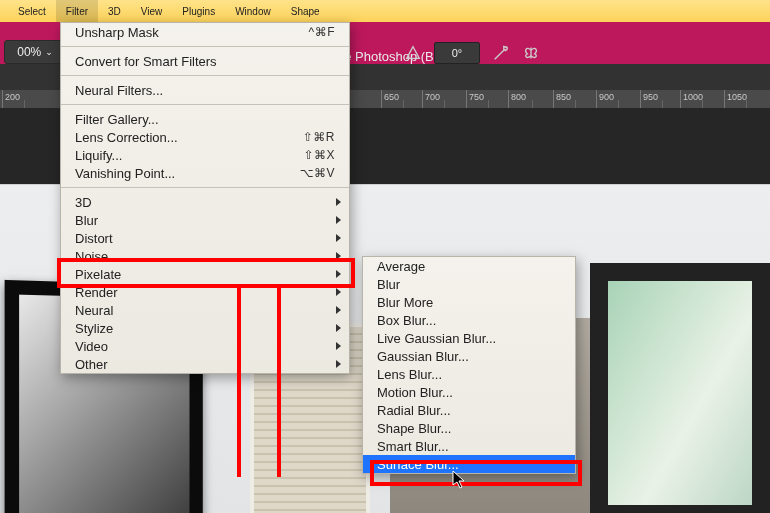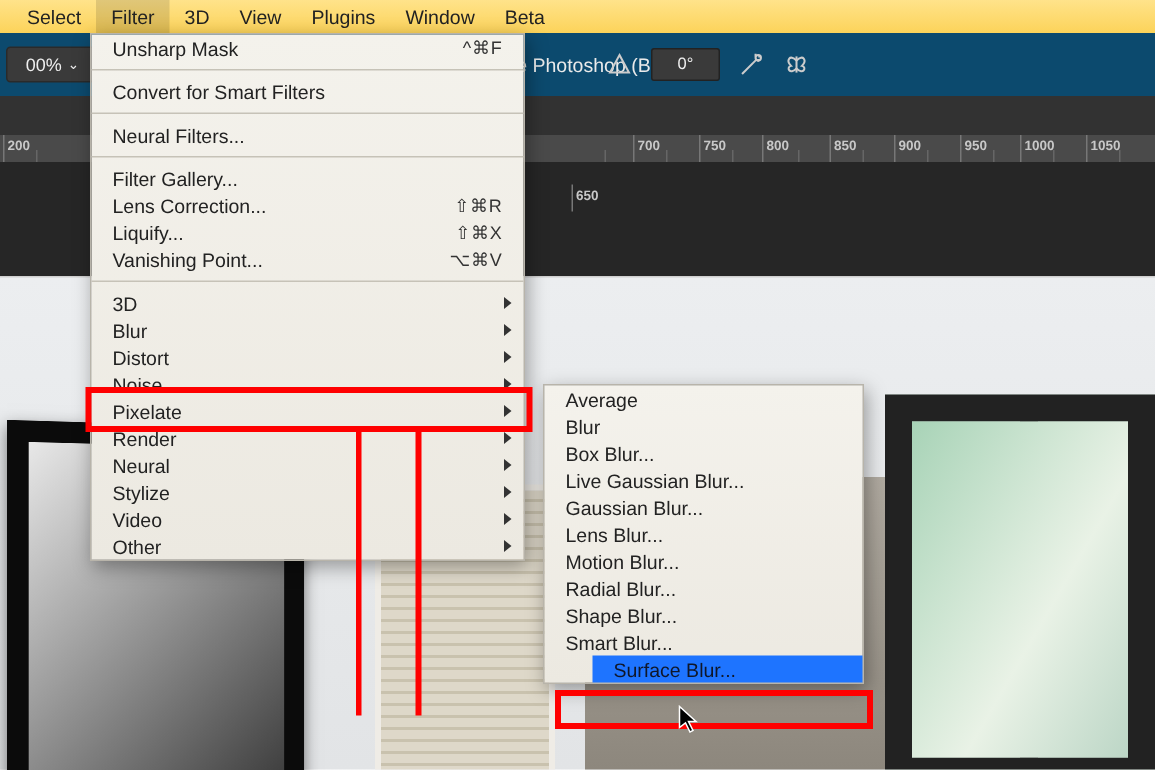--- a/index.html
+++ b/index.html
@@ -6,32 +6,32 @@
   html, body { width: 770px; height: 513px; overflow: hidden; }
   body { background: #fff; }
 
   
   .menubar {
     height: 22px;
     background: linear-gradient(#ffe38a, #fcd35a);
     display: flex;
     align-items: center;
     padding: 0 8px;
-    font-size: 13px;
+    font-size: 10px;
     color: #222;
   }
   .menubar .mb-item { padding: 0 10px; height: 100%; display: flex; align-items: center; }
   .menubar .mb-item.active { background: rgba(0,0,0,0.12); }
 
   
   .toolbar {
     height: 42px;
-    background: #0c4a6e;
+    background: #be185d;
     display: flex;
-    align-items: center;
+    align-items: flex-end;
     color: #ddd;
     font-size: 12px;
     position: relative;
   }
   .zoom-box {
     width: 62px; height:24px;
     background:#3a3a3a; border:1px solid #2a2a2a; border-radius:3px;
     margin-left:4px;
     display:flex; align-items:center; justify-content:center;
     color:#eee;
@@ -43,21 +43,21 @@
   .rot-box { width:46px; height:22px; background:#3a3a3a; border:1px solid #222; border-radius:2px;
              display:flex;align-items:center;justify-content:center; color:#eee; font-size:11px;}
   .icon-sm { width:18px; height:18px; display:inline-block; }
   .icon-sm svg { width:100%; height:100%; stroke:#ccc; fill:none; stroke-width:1.5;}
 
   
   .subbar { height:26px; background:#323232; }
 
   
   .rulerbar { height:18px; background:#4a4a4a; position:relative; font-size:9px; color:#c8c8c8;}
-  .rulerbar .tick { position:absolute; top:0; height:100%; border-left:1px solid #777; padding-left:2px;font-weight:bold;}
+  .rulerbar .tick { position:absolute; top:0; height:100%; border-left:1px solid #777; padding-left:2px;}
   .rulerbar .tick.short { height:8px; border-left:1px solid #666; top:10px;}
   .rulerbar .tick-label{ position:absolute; top:2px; }
 
   
   .darkgap { height:76px; background:#262626; }
 
   
   .canvas-area { position:absolute; left:0; right:0; top:184px; bottom:0;
                  background:linear-gradient(#eceef0,#e2e4e6);
                  overflow:hidden;}
@@ -98,38 +98,38 @@
   .menu-row.with-sub::after{
     content:""; position:absolute; right:8px; top:50%; transform:translateY(-50%);
     border-left:5px solid #333; border-top:4px solid transparent; border-bottom:4px solid transparent;
   }
   .menu-row .short { font-size:12px; color:#333; letter-spacing:.5px;}
   .menu-sep { height:1px; background:#c6c2b7; margin:5px 0;}
   .red-box{ position:absolute; border:4px solid #ff0000; pointer-events:none; z-index:80;}
 
   
   .blur-menu { left:362px; top:256px; width:214px; }
-  .menu-row.selected { background:#1e74ff; color:#0f172a;margin-left:32px; }
+  .menu-row.selected { background:#1e74ff; color:#ffffff; }
   .menu-row.selected::after{border-left-color:#fff;}
 
   .cursor { position:absolute; z-index:120; width:14px; height:20px; }
   .cursor svg{width:100%;height:100%;}
 
 </style>
 </head>
 <body>
 
 <div class="menubar">
     <div class="mb-item">Select</div>
     <div class="mb-item active">Filter</div>
     <div class="mb-item">3D</div>
     <div class="mb-item">View</div>
     <div class="mb-item">Plugins</div>
     <div class="mb-item">Window</div>
-    <div class="mb-item">Beta</div>
+    <div class="mb-item">Shape</div>
   </div>
 
 <div class="toolbar">
   <div class="zoom-box">
     <span>00%</span>
     <span style="margin-left:4px;font-size:9px;">⌄</span>
   </div>
   <div class="hdr-title">Adobe Photoshop (Beta)</div>
   <div class="tool-right">
     <span class="icon-sm">
@@ -157,21 +157,21 @@
   </div>
 </div>
 
 <div class="subbar"></div>
 
 <div class="rulerbar" id="rulerbar">
     <div class="tick" style="left: 2px;">
       <span class="tick-label">200</span>
     </div>
     <div class="tick short" style="left: 24px;"></div>
-    <div class="tick" style="left: 381px; margin-top: 33px;">
+    <div class="tick" style="left: 381px;">
       <span class="tick-label">650</span>
     </div>
     <div class="tick short" style="left: 403px;"></div>
     <div class="tick" style="left: 422px;">
       <span class="tick-label">700</span>
     </div>
     <div class="tick short" style="left: 444px;"></div>
     <div class="tick" style="left: 466px;">
       <span class="tick-label">750</span>
     </div>
@@ -277,20 +277,23 @@
   </div>
 
 <div class="menu blur-menu" id="blur-menu">
     <div class="menu-row">
       <span>Average</span>
     </div>
     <div class="menu-row">
       <span>Blur</span>
     </div>
     <div class="menu-row">
+      <span>Blur More</span>
+    </div>
+    <div class="menu-row">
       <span>Box Blur...</span>
     </div>
     <div class="menu-row">
       <span>Live Gaussian Blur...</span>
     </div>
     <div class="menu-row">
       <span>Gaussian Blur...</span>
     </div>
     <div class="menu-row">
       <span>Lens Blur...</span>

